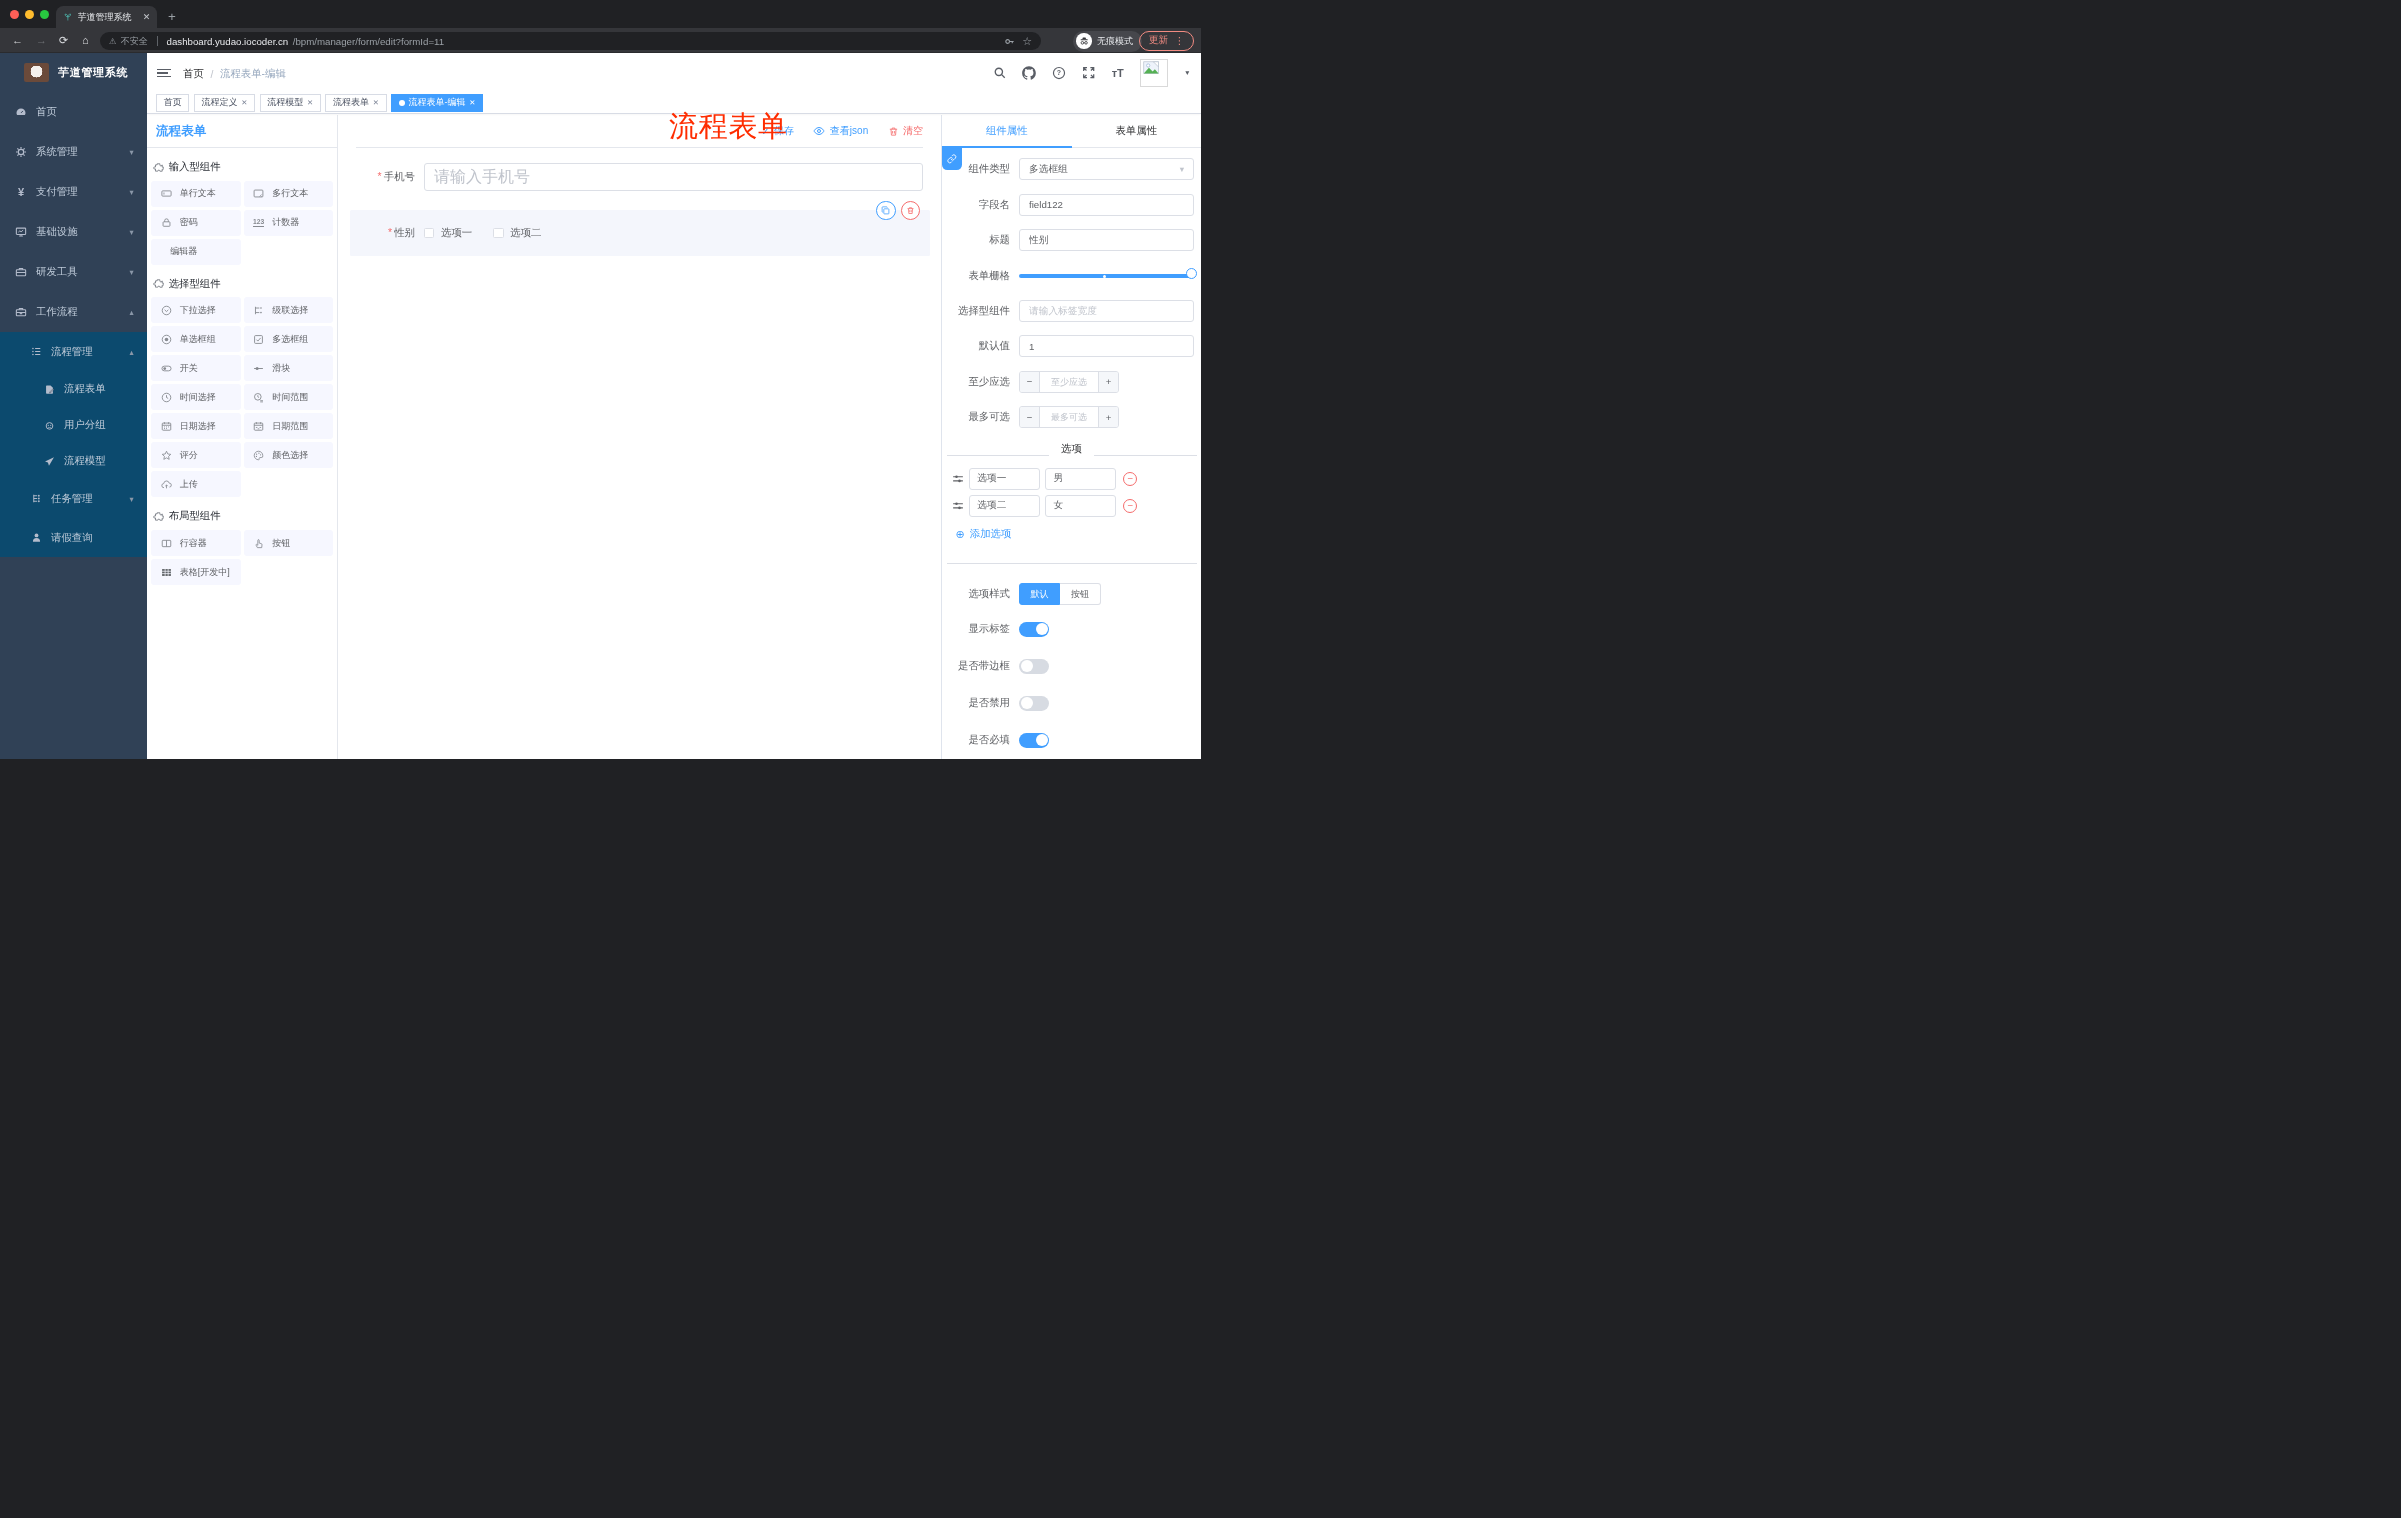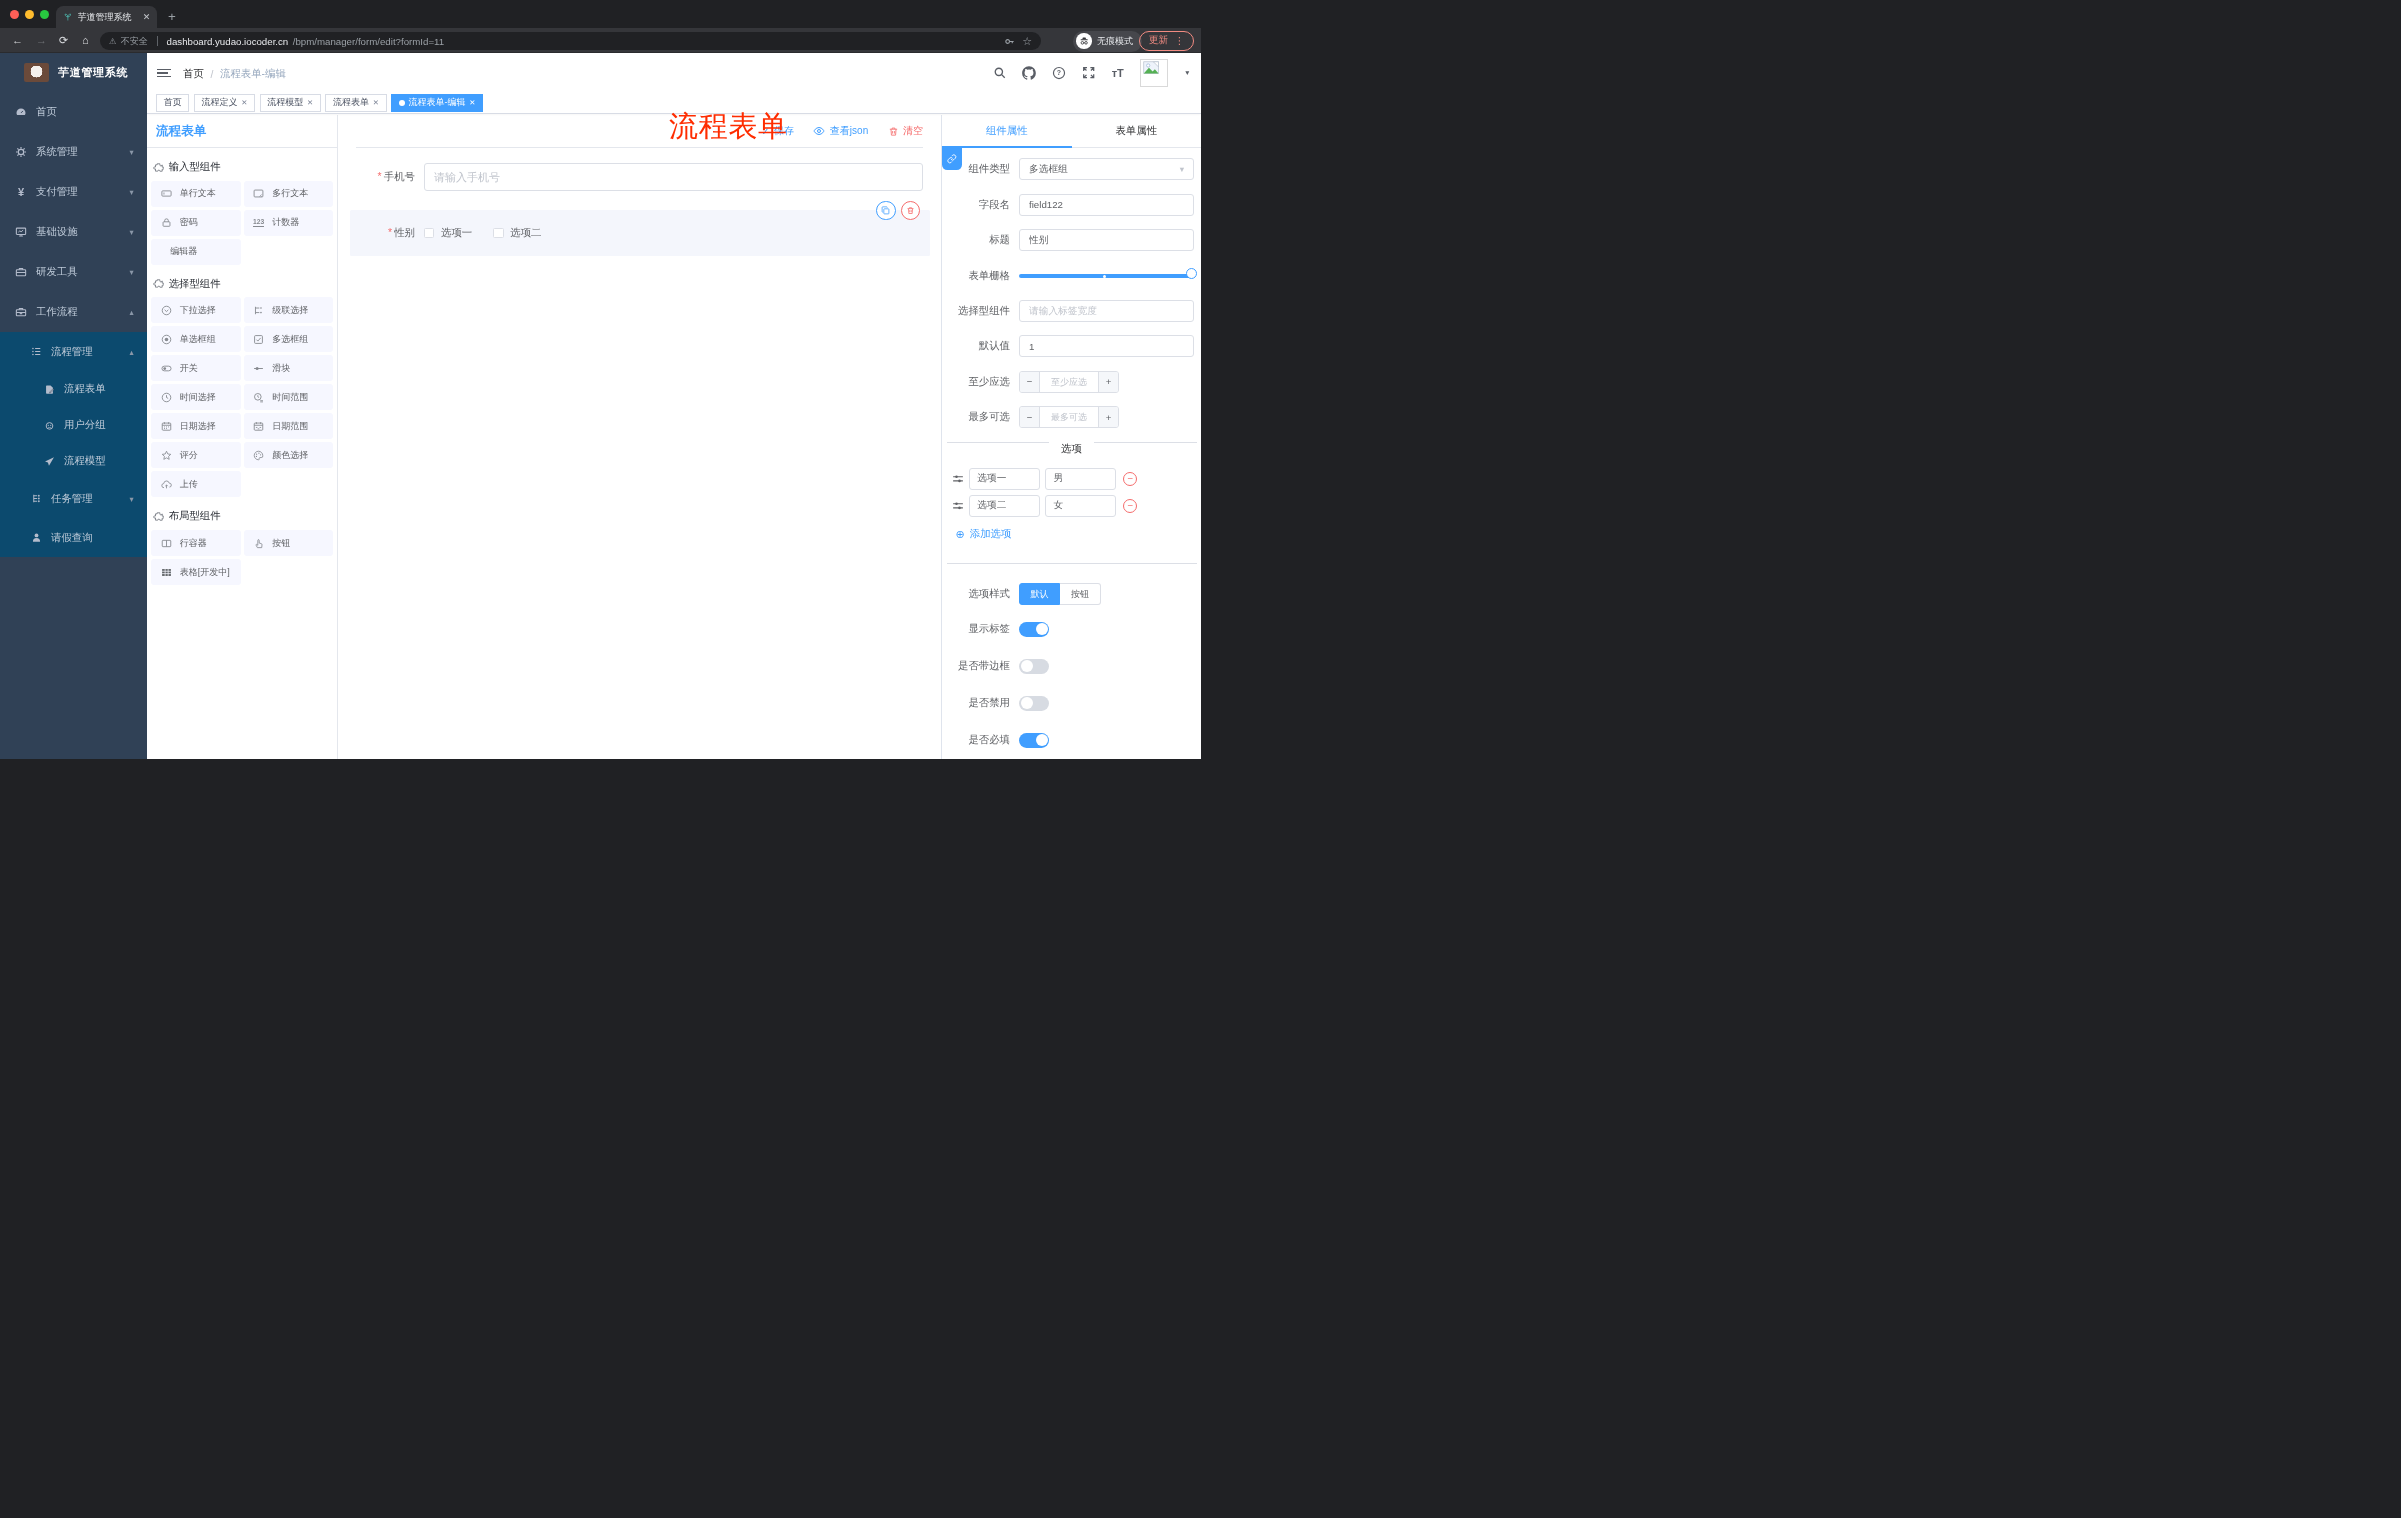--- a/index.html
+++ b/index.html
@@ -112,21 +112,21 @@
   .ta-wrap { position:relative; flex:1; }
   .ta-grip { position:absolute; right:2.2px; bottom:3.7px; width:6px; height:6px;
     background:linear-gradient(135deg, transparent 0 50%, #b8bcc4 50% 56%, transparent 56% 72%, #b8bcc4 72% 78%, transparent 78%); pointer-events:none; }
   
   .canvas { flex:1; position:relative; padding:0 18px; min-width:0; }
   .canvas-head { height:33px; border-bottom:0.7px solid #e4e7ed; display:flex; align-items:center; justify-content:flex-end; gap:19.3px; }
   .tool-btn { display:flex; align-items:center; gap:4.5px; font-size:10px; color:#409eff; cursor:pointer; }
   .tool-btn.danger { color:#f56c6c; }
   .phone-row { margin-top:15px; display:flex; align-items:center; }
   .phone-row label { flex:0 0 59px; text-align:right; font-size:10.4px; color:#606266; margin-right:9px; }
-  .phone-inp { flex:1; height:28px; font-size:11px; }
+  .phone-inp { flex:1; height:28px; font-size:16px; }
   .sel-box { position:relative; margin:19.3px -6.7px 0 -6px; height:46px; background:#f4f6fc; border-radius:1.5px;
     display:flex; align-items:center; cursor:pointer; }
   .sel-box label { flex:0 0 65px; text-align:right; font-size:10.4px; color:#606266; margin-right:9px; }
   .cb-group { display:flex; align-items:center; gap:21px; }
   .cb-item { display:flex; align-items:center; gap:6.7px; font-size:10.4px; color:#606266; }
   .cb { width:10.4px; height:10.4px; border:0.7px solid #dcdfe6; border-radius:1.5px; background:#fff; }
   .sel-actions { position:absolute; top:-9.7px; right:9.7px; display:flex; gap:5.2px; }
   .act-circle { width:19.3px; height:19.3px; border-radius:50%; background:#fff; display:flex; align-items:center;
     justify-content:center; cursor:pointer; }
   .act-copy { border:0.7px solid #409eff; color:#409eff; }
@@ -157,21 +157,21 @@
     border:1.9px solid #409eff; border-radius:50%; }
   
   .stepper { display:flex; width:100px; height:22px; border:0.7px solid #dcdfe6; border-radius:3px; overflow:hidden; background:#fff; }
   .stepper .st-btn { width:20px; background:#f5f7fa; color:#606266; display:flex; align-items:center; justify-content:center;
     font-size:9.7px; cursor:pointer; }
   .stepper .st-btn:first-child { border-right:0.7px solid #dcdfe6; }
   .stepper .st-btn:last-child { border-left:0.7px solid #dcdfe6; }
   .stepper input { flex:1; min-width:0; border:none; outline:none; text-align:center; font-size:9px; color:#606266; font-family:inherit; }
   .stepper input::placeholder { color:#c0c4cc; }
   
-  .opt-divider { display:flex; align-items:flex-start; margin:10.4px 4.5px 12px; }
+  .opt-divider { display:flex; align-items:flex-end; margin:10.4px 4.5px 12px; }
   .opt-divider .line { flex:1; height:0.7px; background:#dcdfe6; }
   .opt-divider .txt { margin:0 12px; font-size:10.4px; color:#303133; }
   .opt-row { display:flex; align-items:center; padding-left:9.7px; margin-bottom:5.2px; gap:5.2px; }
   .drag-ico { color:#606266; cursor:grab; display:flex; }
   .opt-inp { width:71px; height:22px; border:0.7px solid #dcdfe6; border-radius:3px; padding:0 7.4px; font-size:9.7px;
     color:#606266; outline:none; font-family:inherit; }
   .minus-btn { width:14px; height:14px; border:1.1px solid #f56c6c; color:#f56c6c; border-radius:50%;
     display:flex; align-items:center; justify-content:center; font-size:9.7px; line-height:1; margin-left:2.2px; cursor:pointer; }
   .add-opt { display:flex; align-items:center; gap:5.2px; color:#409eff; font-size:10.4px; margin:10.4px 0 0 13.4px; cursor:pointer; }
   .add-opt .plus { font-size:11px; }

